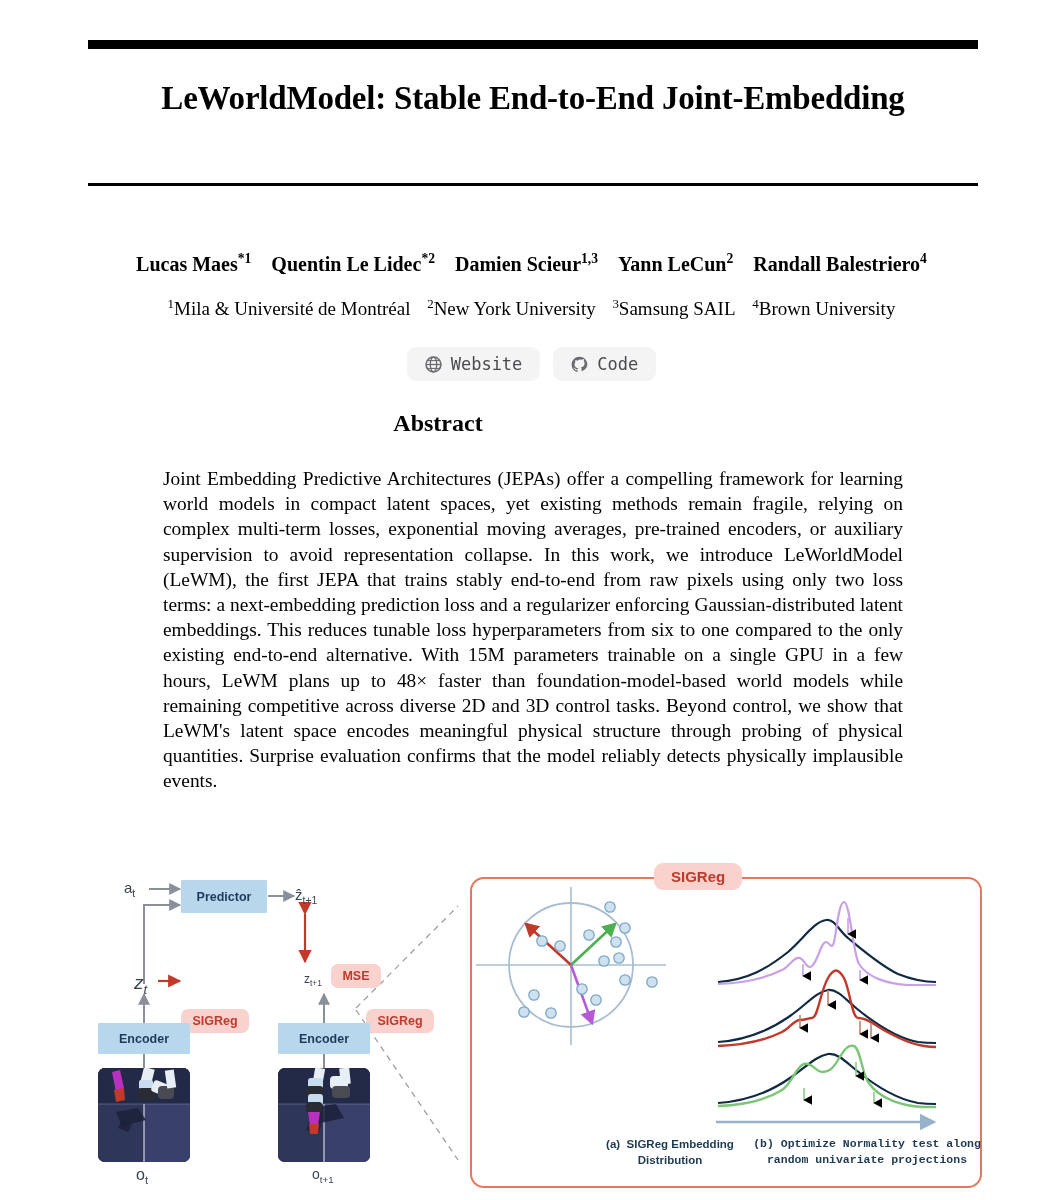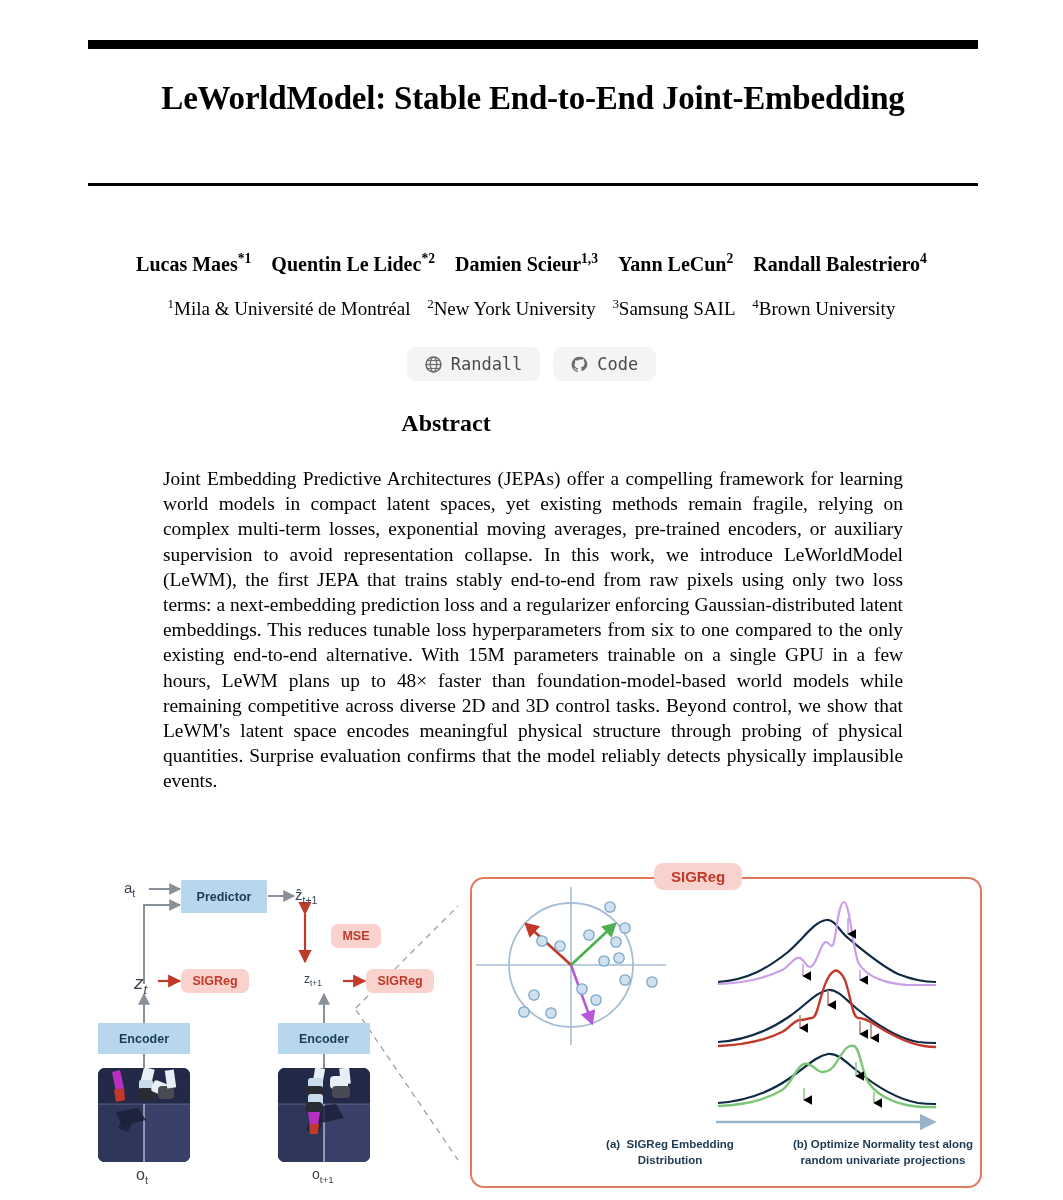--- a/index.html
+++ b/index.html
@@ -94,21 +94,21 @@
     font-family: "DejaVu Sans Mono", monospace;
     font-size: 17px;
     color: #4a4a4f;
     cursor: pointer;
   }
   .link-btn svg { display: block; }
 
   
   .abstract-head {
     position: absolute;
-    left: 16px;
+    left: 8px;
     top: 410px;
     width: 860px;
     text-align: center;
     font-weight: bold;
     font-size: 24px;
   }
   .abstract-body {
     position: absolute;
     left: 163px;
     top: 466px;
@@ -147,20 +147,21 @@
     position: absolute;
     background: #f9d2cd;
     color: #c0392b;
     font-family: "Liberation Sans", sans-serif;
     font-weight: bold;
     font-size: 12.5px;
     display: flex;
     align-items: center;
     justify-content: center;
     border-radius: 7px;
+    margin-top: 40px;
   }
   .math-lbl {
     position: absolute;
     font-family: "Liberation Sans", sans-serif;
     font-size: 14px;
     color: #3a4450;
     white-space: nowrap;
   }
   .math-lbl sub { font-size: 0.7em; }
   .obs {
@@ -235,21 +236,21 @@
   <div class="link-btn">
     <span>
       <svg width="17" height="17" viewBox="0 0 16 16">
         <circle cx="8" cy="8" r="7" fill="none" stroke="#6b6b70" stroke-width="1.5"></circle>
         <ellipse cx="8" cy="8" rx="3" ry="7" fill="none" stroke="#6b6b70" stroke-width="1.2"></ellipse>
         <line x1="1" y1="8" x2="15" y2="8" stroke="#6b6b70" stroke-width="1.2"></line>
         <line x1="2" y1="4.3" x2="14" y2="4.3" stroke="#6b6b70" stroke-width="1"></line>
         <line x1="2" y1="11.7" x2="14" y2="11.7" stroke="#6b6b70" stroke-width="1"></line>
       </svg>
     </span>
-    <span>Randall</span>
+    <span>Website</span>
   </div>
   <div class="link-btn">
     <span>
       <svg width="17" height="17" viewBox="0 0 16 16">
         <path fill="#6b6b70" d="M8 0.6C3.9 0.6 0.6 3.9 0.6 8c0 3.3 2.1 6.1 5.1 7.1 0.37 0.07 0.5-0.16 0.5-0.35 0-0.17-0.01-0.74-0.01-1.35-1.85 0.34-2.33-0.45-2.48-0.86-0.08-0.21-0.45-0.86-0.77-1.04-0.26-0.14-0.64-0.48-0.01-0.49 0.59-0.01 1.01 0.54 1.15 0.77 0.67 1.13 1.75 0.81 2.18 0.62 0.07-0.49 0.26-0.81 0.48-1-1.65-0.19-3.37-0.83-3.37-3.67 0-0.81 0.29-1.48 0.77-2-0.08-0.19-0.34-0.95 0.07-1.98 0 0 0.63-0.2 2.06 0.76A6.9 6.9 0 0 1 8 3.3c0.64 0 1.28 0.08 1.88 0.25 1.43-0.97 2.06-0.76 2.06-0.76 0.41 1.03 0.15 1.79 0.07 1.98 0.48 0.52 0.77 1.18 0.77 2 0 2.85-1.73 3.48-3.38 3.67 0.27 0.23 0.5 0.67 0.5 1.36 0 0.98-0.01 1.77-0.01 2.02 0 0.19 0.13 0.43 0.51 0.35A7.42 7.42 0 0 0 15.4 8c0-4.1-3.3-7.4-7.4-7.4z"></path>
       </svg>
     </span>
     <span>Code</span>
   </div>
 </div>
@@ -467,18 +468,18 @@
 
       <line x1="8" y1="262" x2="226" y2="262" stroke="#97b2cb" stroke-width="2.4" marker-end="url(#axr)"></line>
     </g>
   </svg>
 
   <div class="cap" style="left:492px; top:276px; width:180px;">
     <span>(a)</span>&nbsp;
     <span>SIGReg Embedding</span><br>
     <span>Distribution</span>
   </div>
-  <div class="cap" style="left:680px; top:276px; width:230px;">
+  <div class="cap" style="left:664px; top:276px; width:230px;font-family:Liberation Mono, monospace;">
     <span>(b) Optimize Normality test along</span><br>
     <span>random univariate projections</span>
   </div>
 
 </div>
 
 </body></html>

